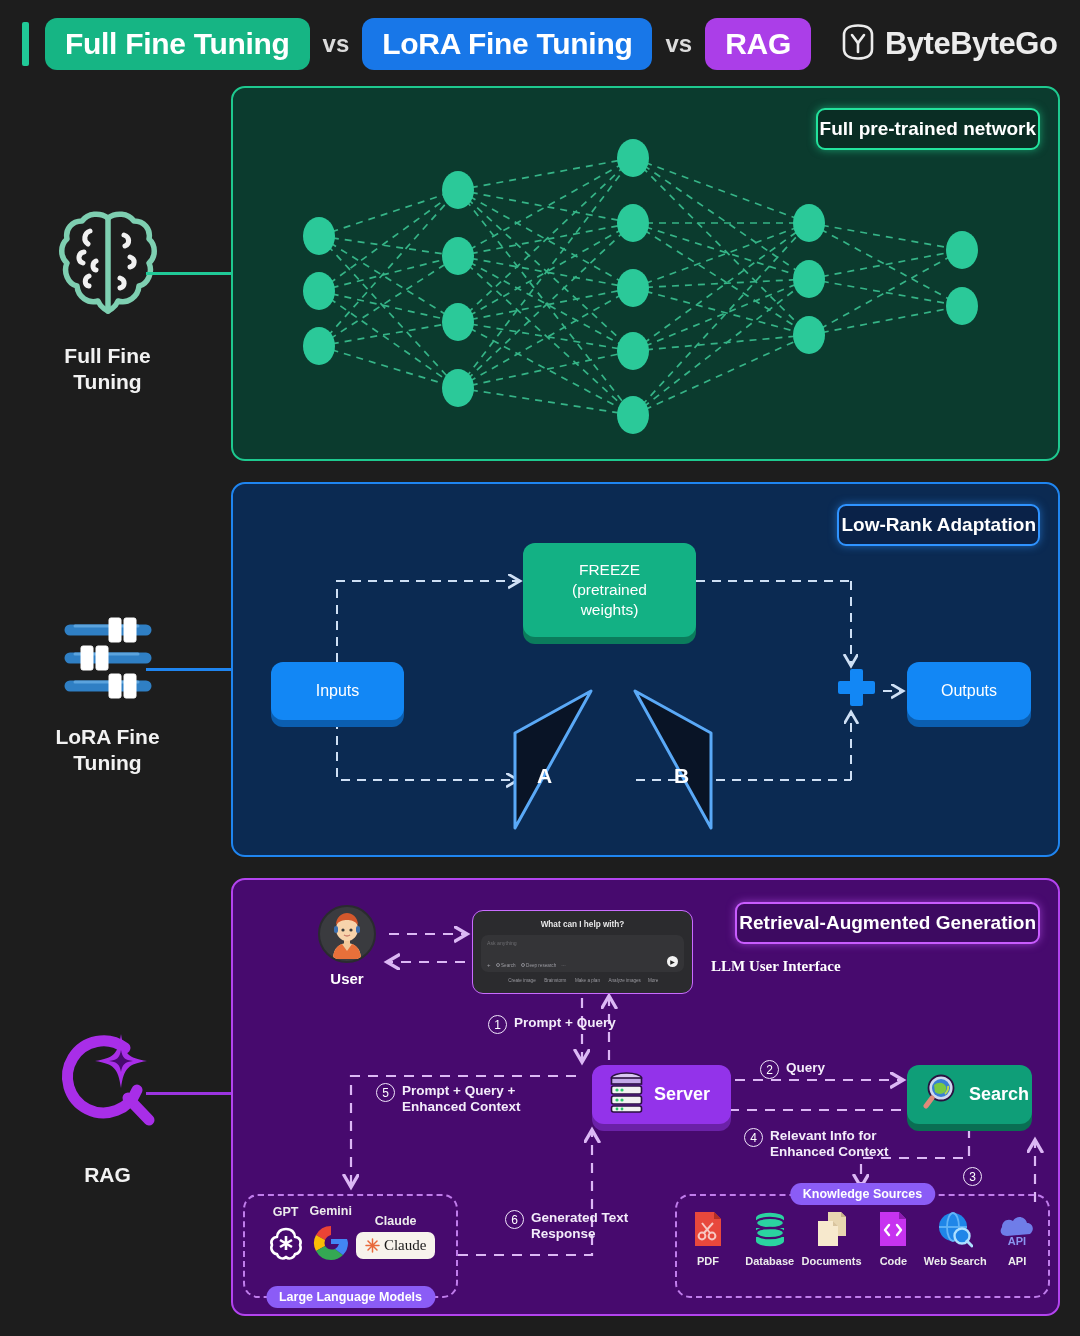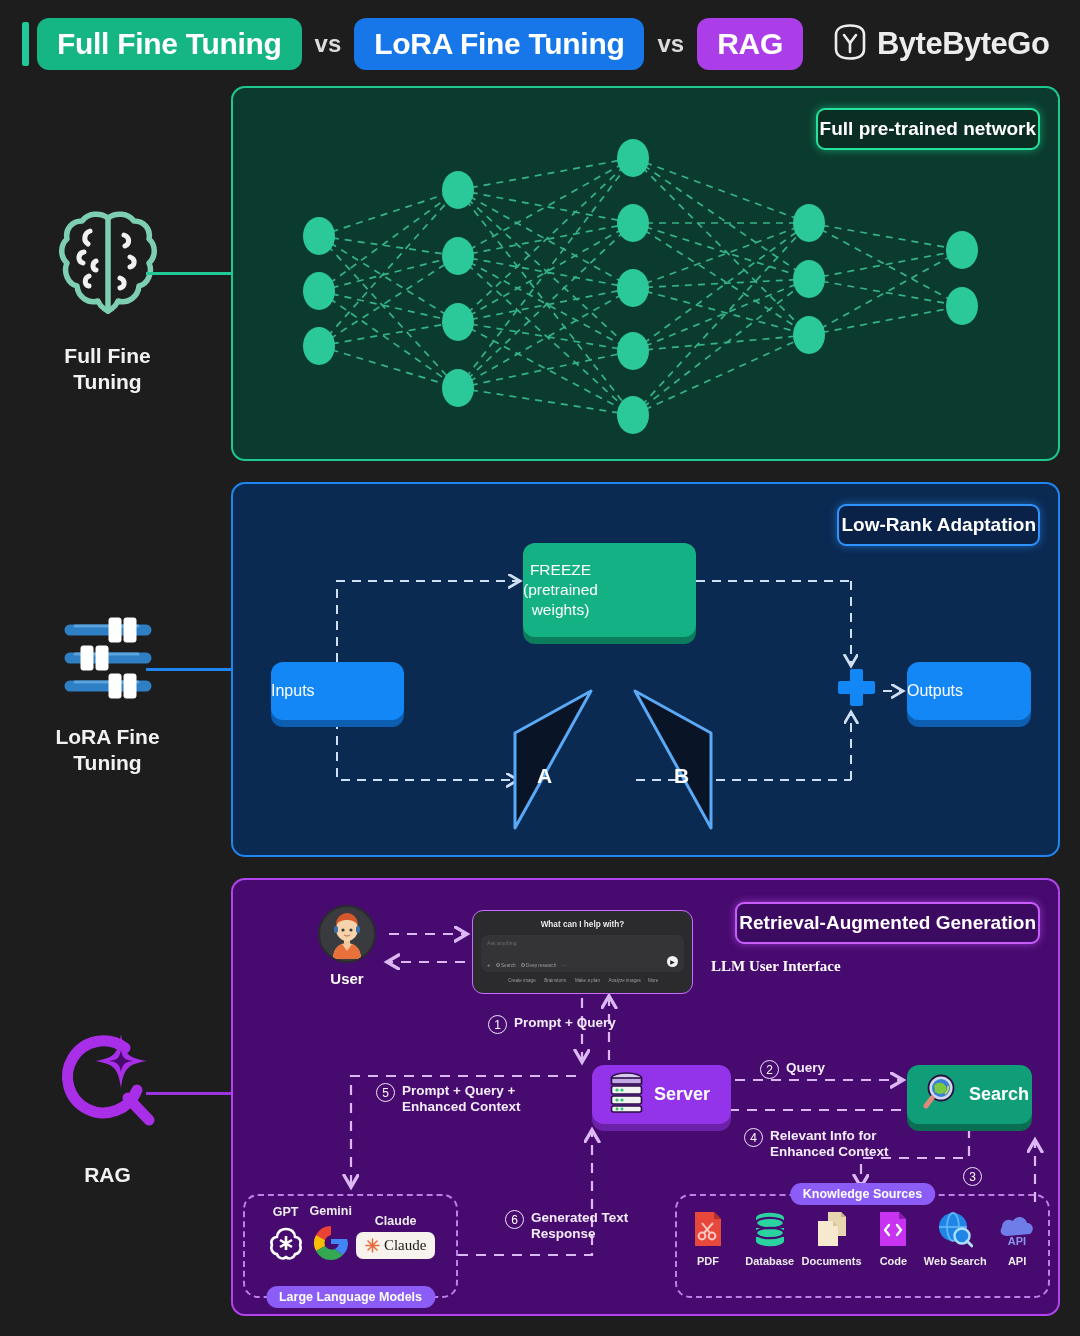--- a/index.html
+++ b/index.html
@@ -13,21 +13,21 @@
 
   
   .header { position:absolute; left:0; top:0; width:1080px; height:88px; display:flex; align-items:center; }
   .hbar { width:7px; height:44px; background:#20c997; margin-left:22px; border-radius:2px; }
   .pill {
     display:flex; align-items:center; justify-content:center;
     height:52px; padding:0 20px; border-radius:12px;
     color:#ffffff; font-size:30px; font-weight:bold; letter-spacing:-0.3px;
     white-space:nowrap;
   }
-  .pill.green { background:#16b584; margin-left:8px; }
+  .pill.green { background:#16b584; margin-left:16px; }
   .pill.blue  { background:#1877e8; }
   .pill.purple{ background:#ab3ee8; }
   .vs { color:#dcdcdc; font-size:24px; font-weight:bold; padding:0 13px; }
   .brand { display:flex; align-items:center; margin-left:30px; gap:10px; }
   .brand-name { color:#ececec; font-size:31px; font-weight:bold; letter-spacing:-0.5px; }
 
   
   .panel { position:absolute; border-radius:14px; }
   #panel-full { left:231px; top:86px; width:829px; height:375px; background:#0b3b2e; border:2.5px solid #1ec98f; }
   #panel-lora { left:231px; top:482px; width:829px; height:375px; background:#0b2a52; border:2.5px solid #1f85f0; }
@@ -50,21 +50,21 @@
   .side-label { margin-top:16px; color:#f2f2f2; font-size:21px; font-weight:bold; text-align:center; line-height:1.22; }
   .connector { position:absolute; height:3px; }
   #conn-full { left:146px; top:272px; width:88px; background:#20c997; }
   #conn-lora { left:146px; top:668px; width:88px; background:#1f85f0; }
   #conn-rag  { left:146px; top:1092px; width:88px; background:#9b34e0; }
 
   
   #net { position:absolute; left:0; top:0; width:829px; height:375px; }
 
   
-  .box3d { position:absolute; border-radius:12px; display:flex; align-items:center; 
+  .box3d { position:absolute; border-radius:12px; display:flex; align-items:center; justify-content:center;
            color:#fff; text-align:center; font-size:15px; line-height:1.3; }
   #freeze { left:290px; top:59px; width:173px; height:94px; background:#13b184;
             box-shadow:0 7px 0 #0b7c5c; font-size:15.5px; }
   #inputs { left:38px; top:178px; width:133px; height:58px; background:#1287f5;
             box-shadow:0 7px 0 #0b5eb0; font-size:16px; }
   #outputs{ left:674px; top:178px; width:124px; height:58px; background:#1287f5;
             box-shadow:0 7px 0 #0b5eb0; font-size:16px; }
   #lora-svg { position:absolute; left:0; top:0; width:829px; height:375px; }
 
   

